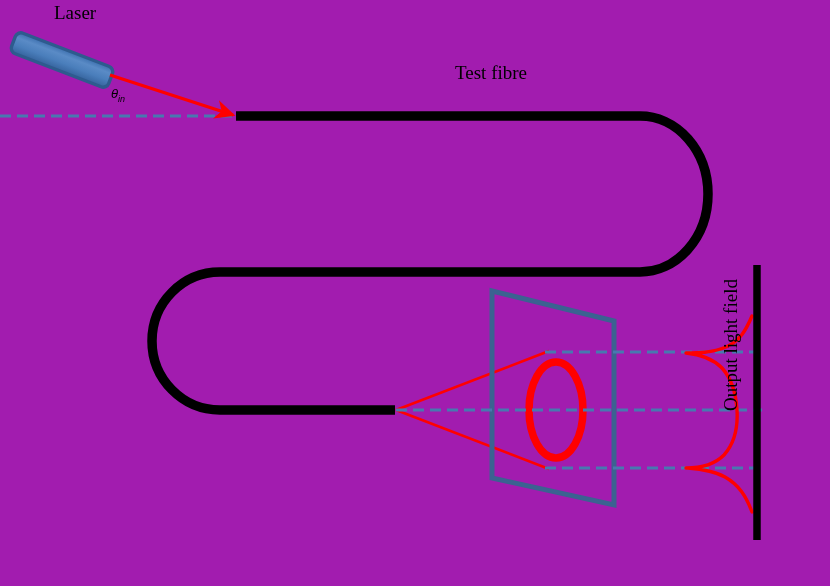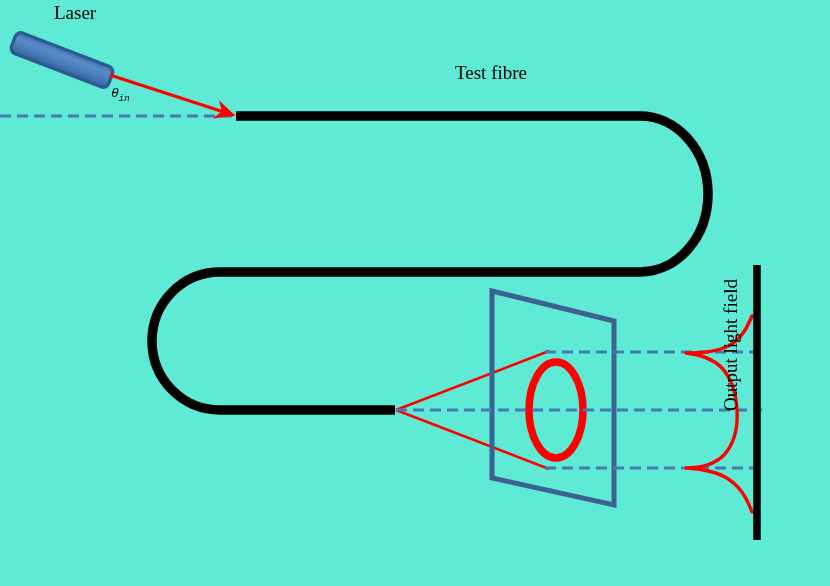--- a/index.html
+++ b/index.html
@@ -7,21 +7,21 @@
     padding: 0;
     background: #ffffff;
   }
   body {
     font-family: "Liberation Serif", serif;
   }
   #diagram-root {
     position: relative;
     width: 830px;
     height: 586px;
-    background: #5eead4;
+    background: #a21caf;
     overflow: hidden;
   }
   #diagram-svg {
     position: absolute;
     left: 0;
     top: 0;
     width: 830px;
     height: 586px;
   }
   .lbl {
@@ -52,21 +52,21 @@
     top: 411px;
     font-size: 19px;
     transform: rotate(-90deg);
     transform-origin: left top;
   }
   #label-theta-in {
     left: 111px;
     top: 87px;
     font-size: 13px;
     font-style: italic;
-    font-family: Liberation Mono, monospace;
+    font-family: Liberation Sans, sans-serif;
   }
   #label-theta-in .sub {
     font-size: 9px;
     vertical-align: sub;
     font-style: italic;
   }
 </style>
 </head>
 <body>
 

